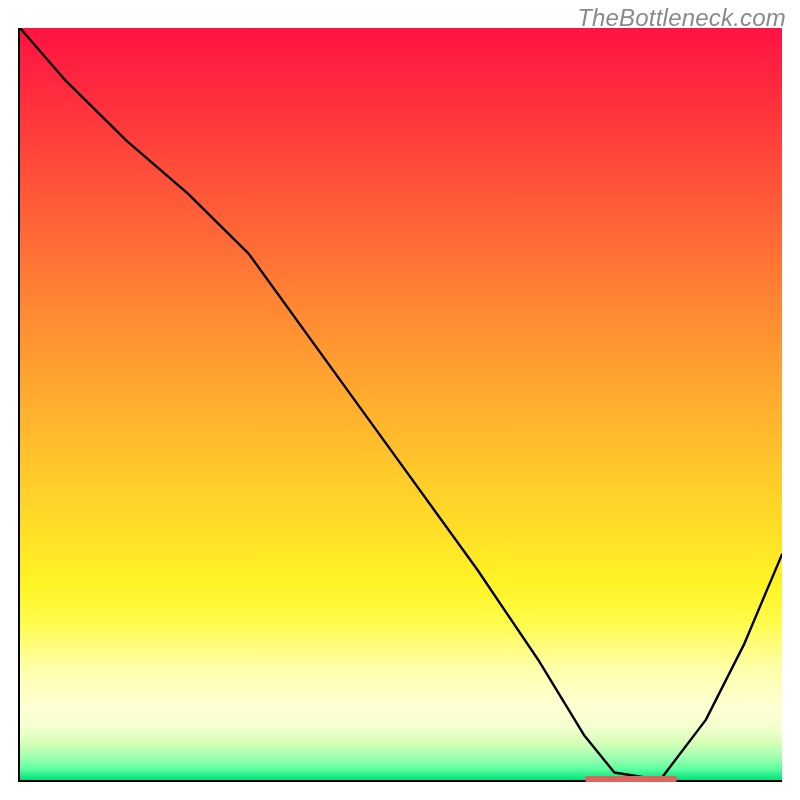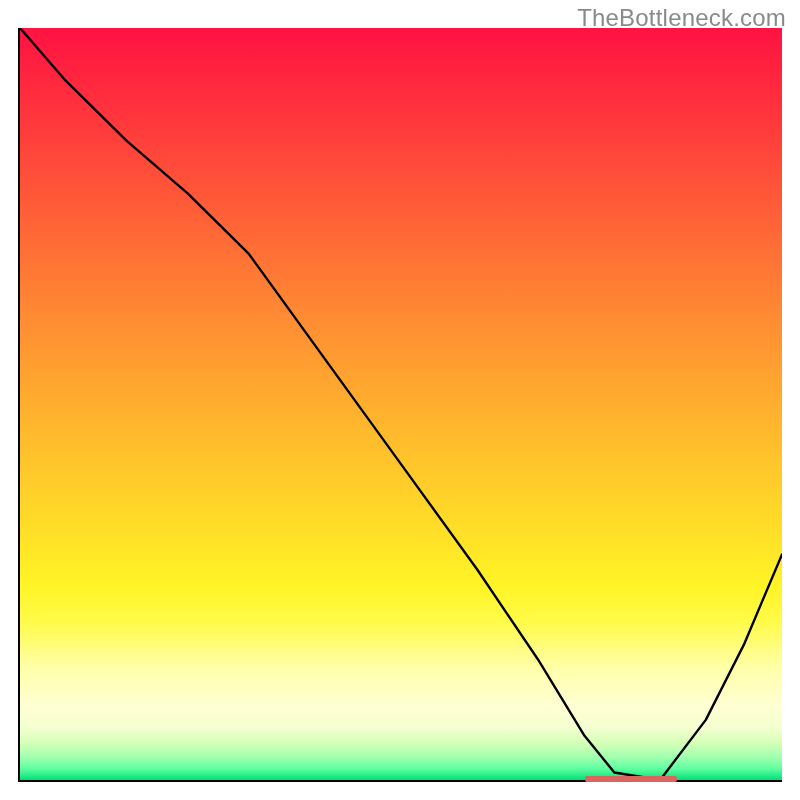--- a/index.html
+++ b/index.html
@@ -1,20 +1,21 @@
 <!DOCTYPE html>
 <html><head>
 <meta charset="utf-8">
 <style>
   * { margin: 0; padding: 0; box-sizing: border-box; }
   html, body { width: 800px; height: 800px; overflow: hidden; background: #fff; }
   .stage {
     position: relative;
     width: 800px;
     height: 800px;
+    font-style: italic;
   }
   .watermark {
     position: absolute;
     top: 4px;
     right: 14px;
     font-family: Arial, Helvetica, sans-serif;
     font-size: 24px;
     color: #8a8a8a;
     letter-spacing: 0.2px;
     font-weight: 400;

